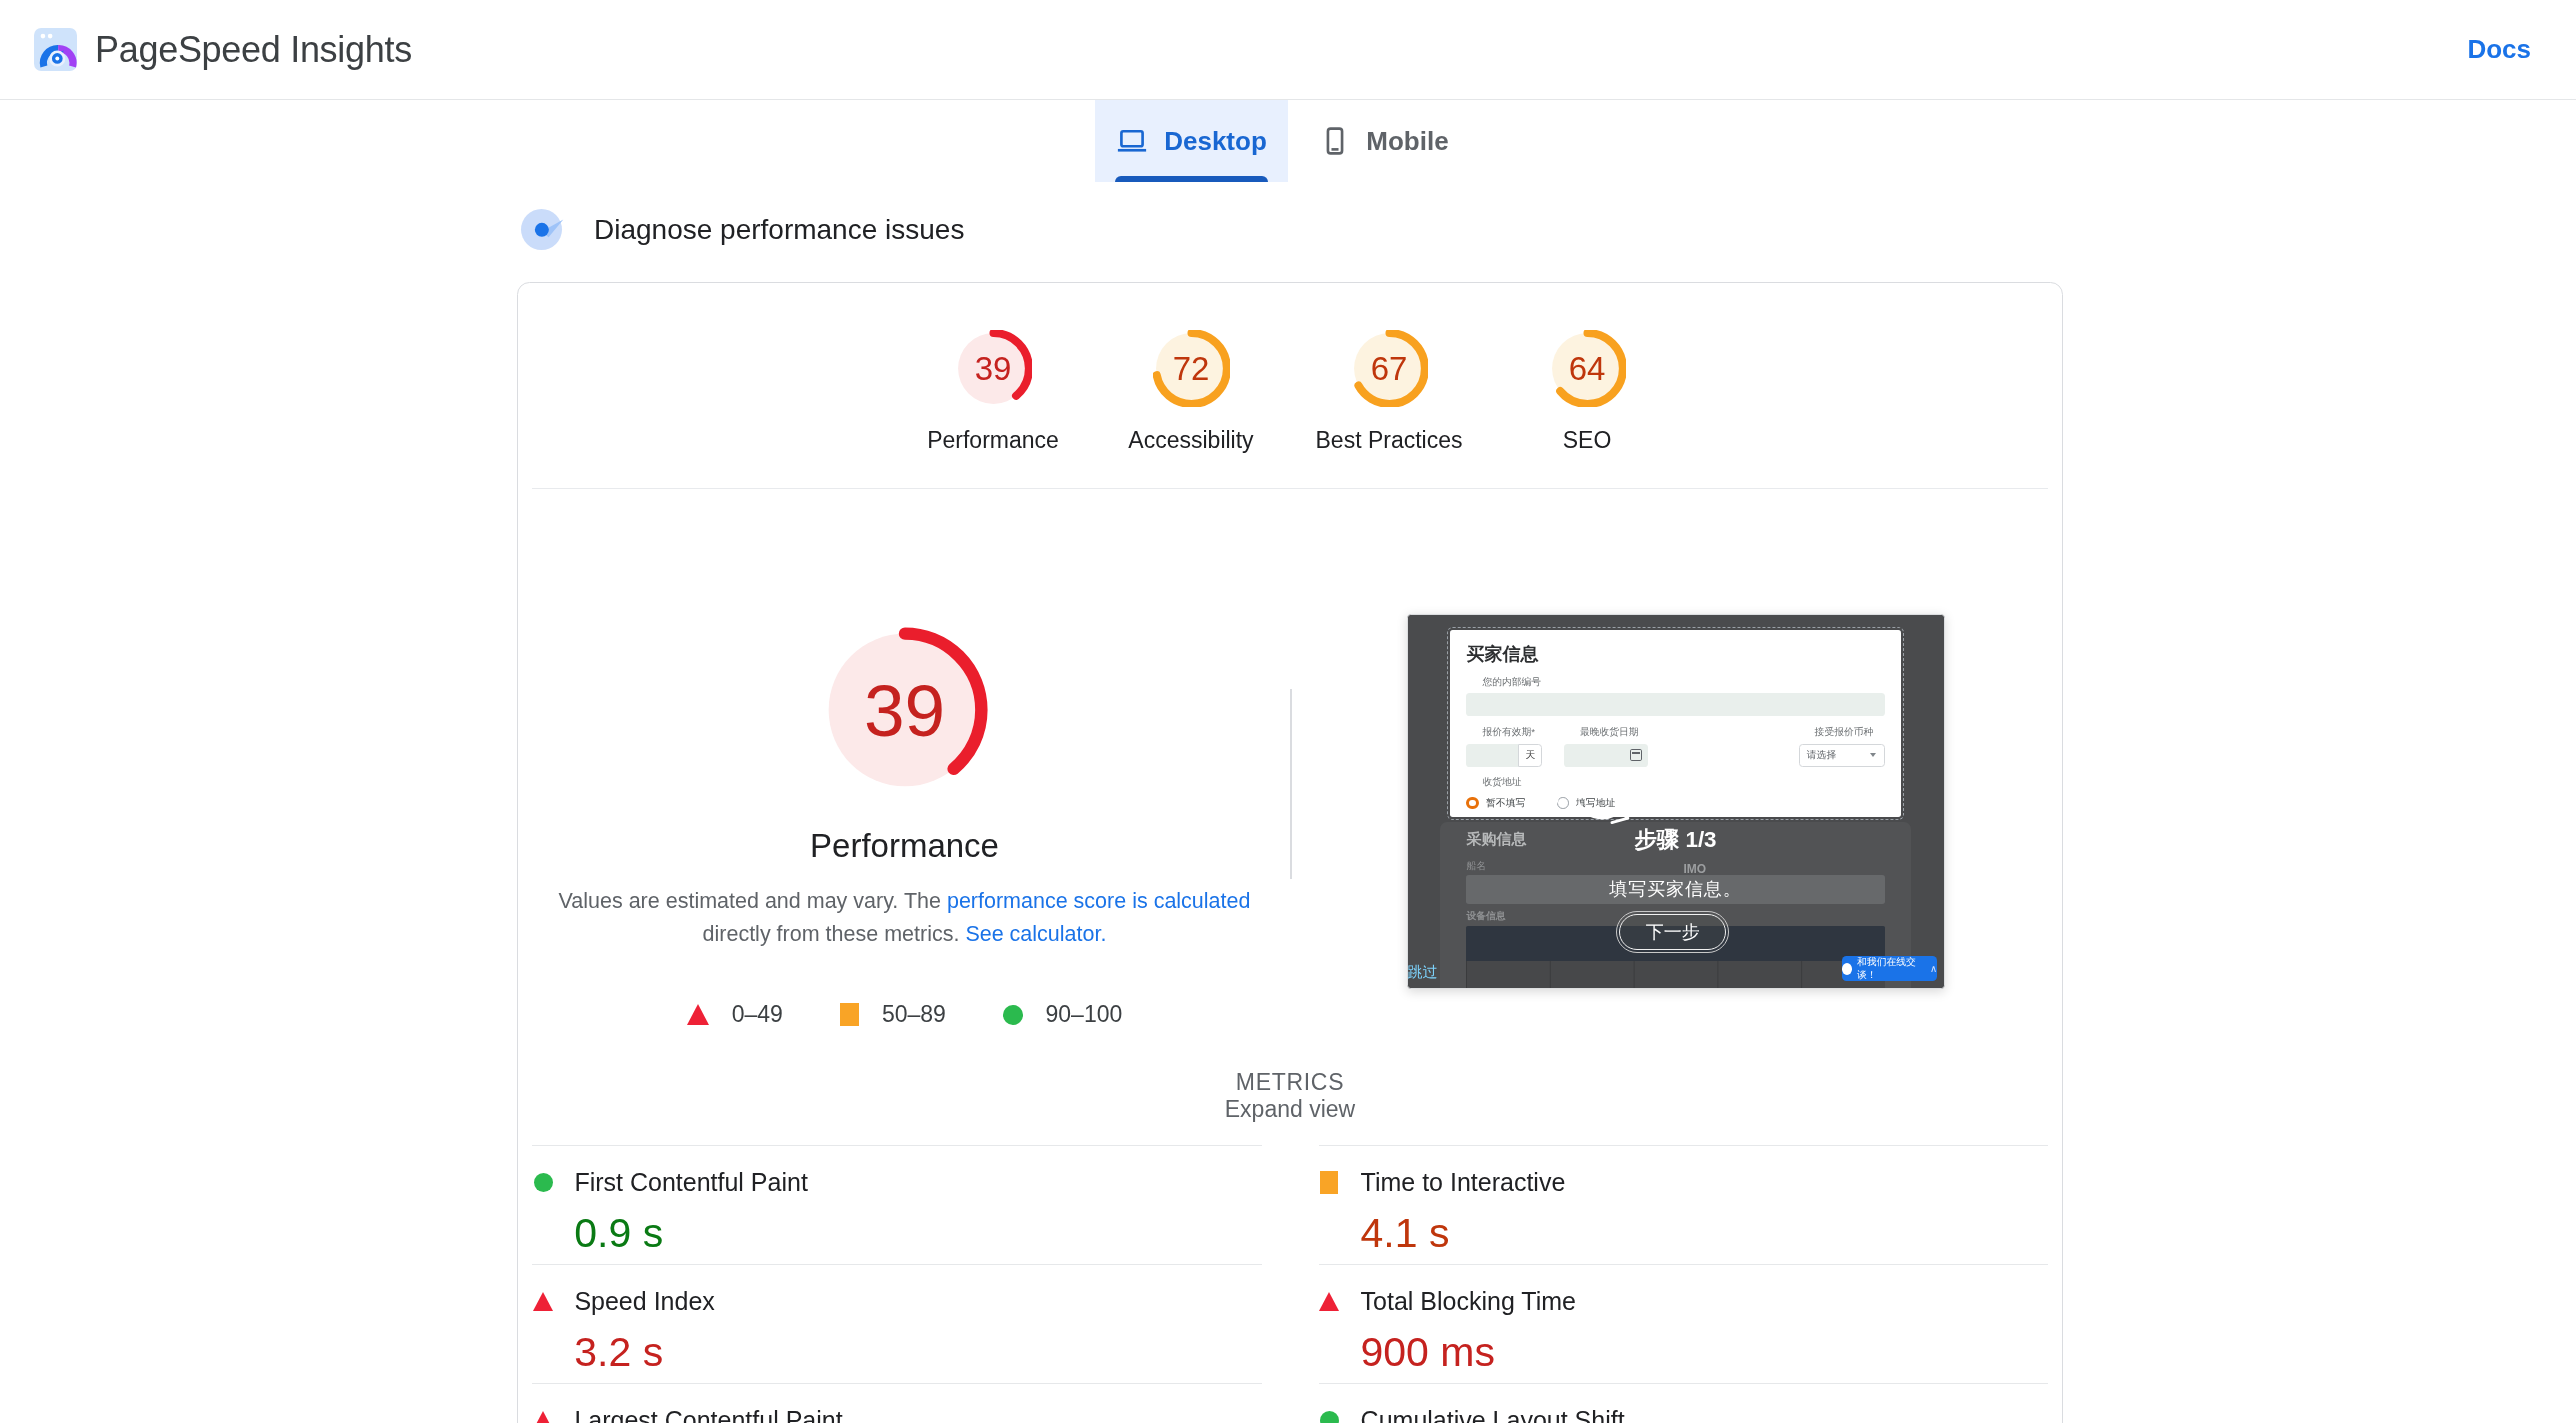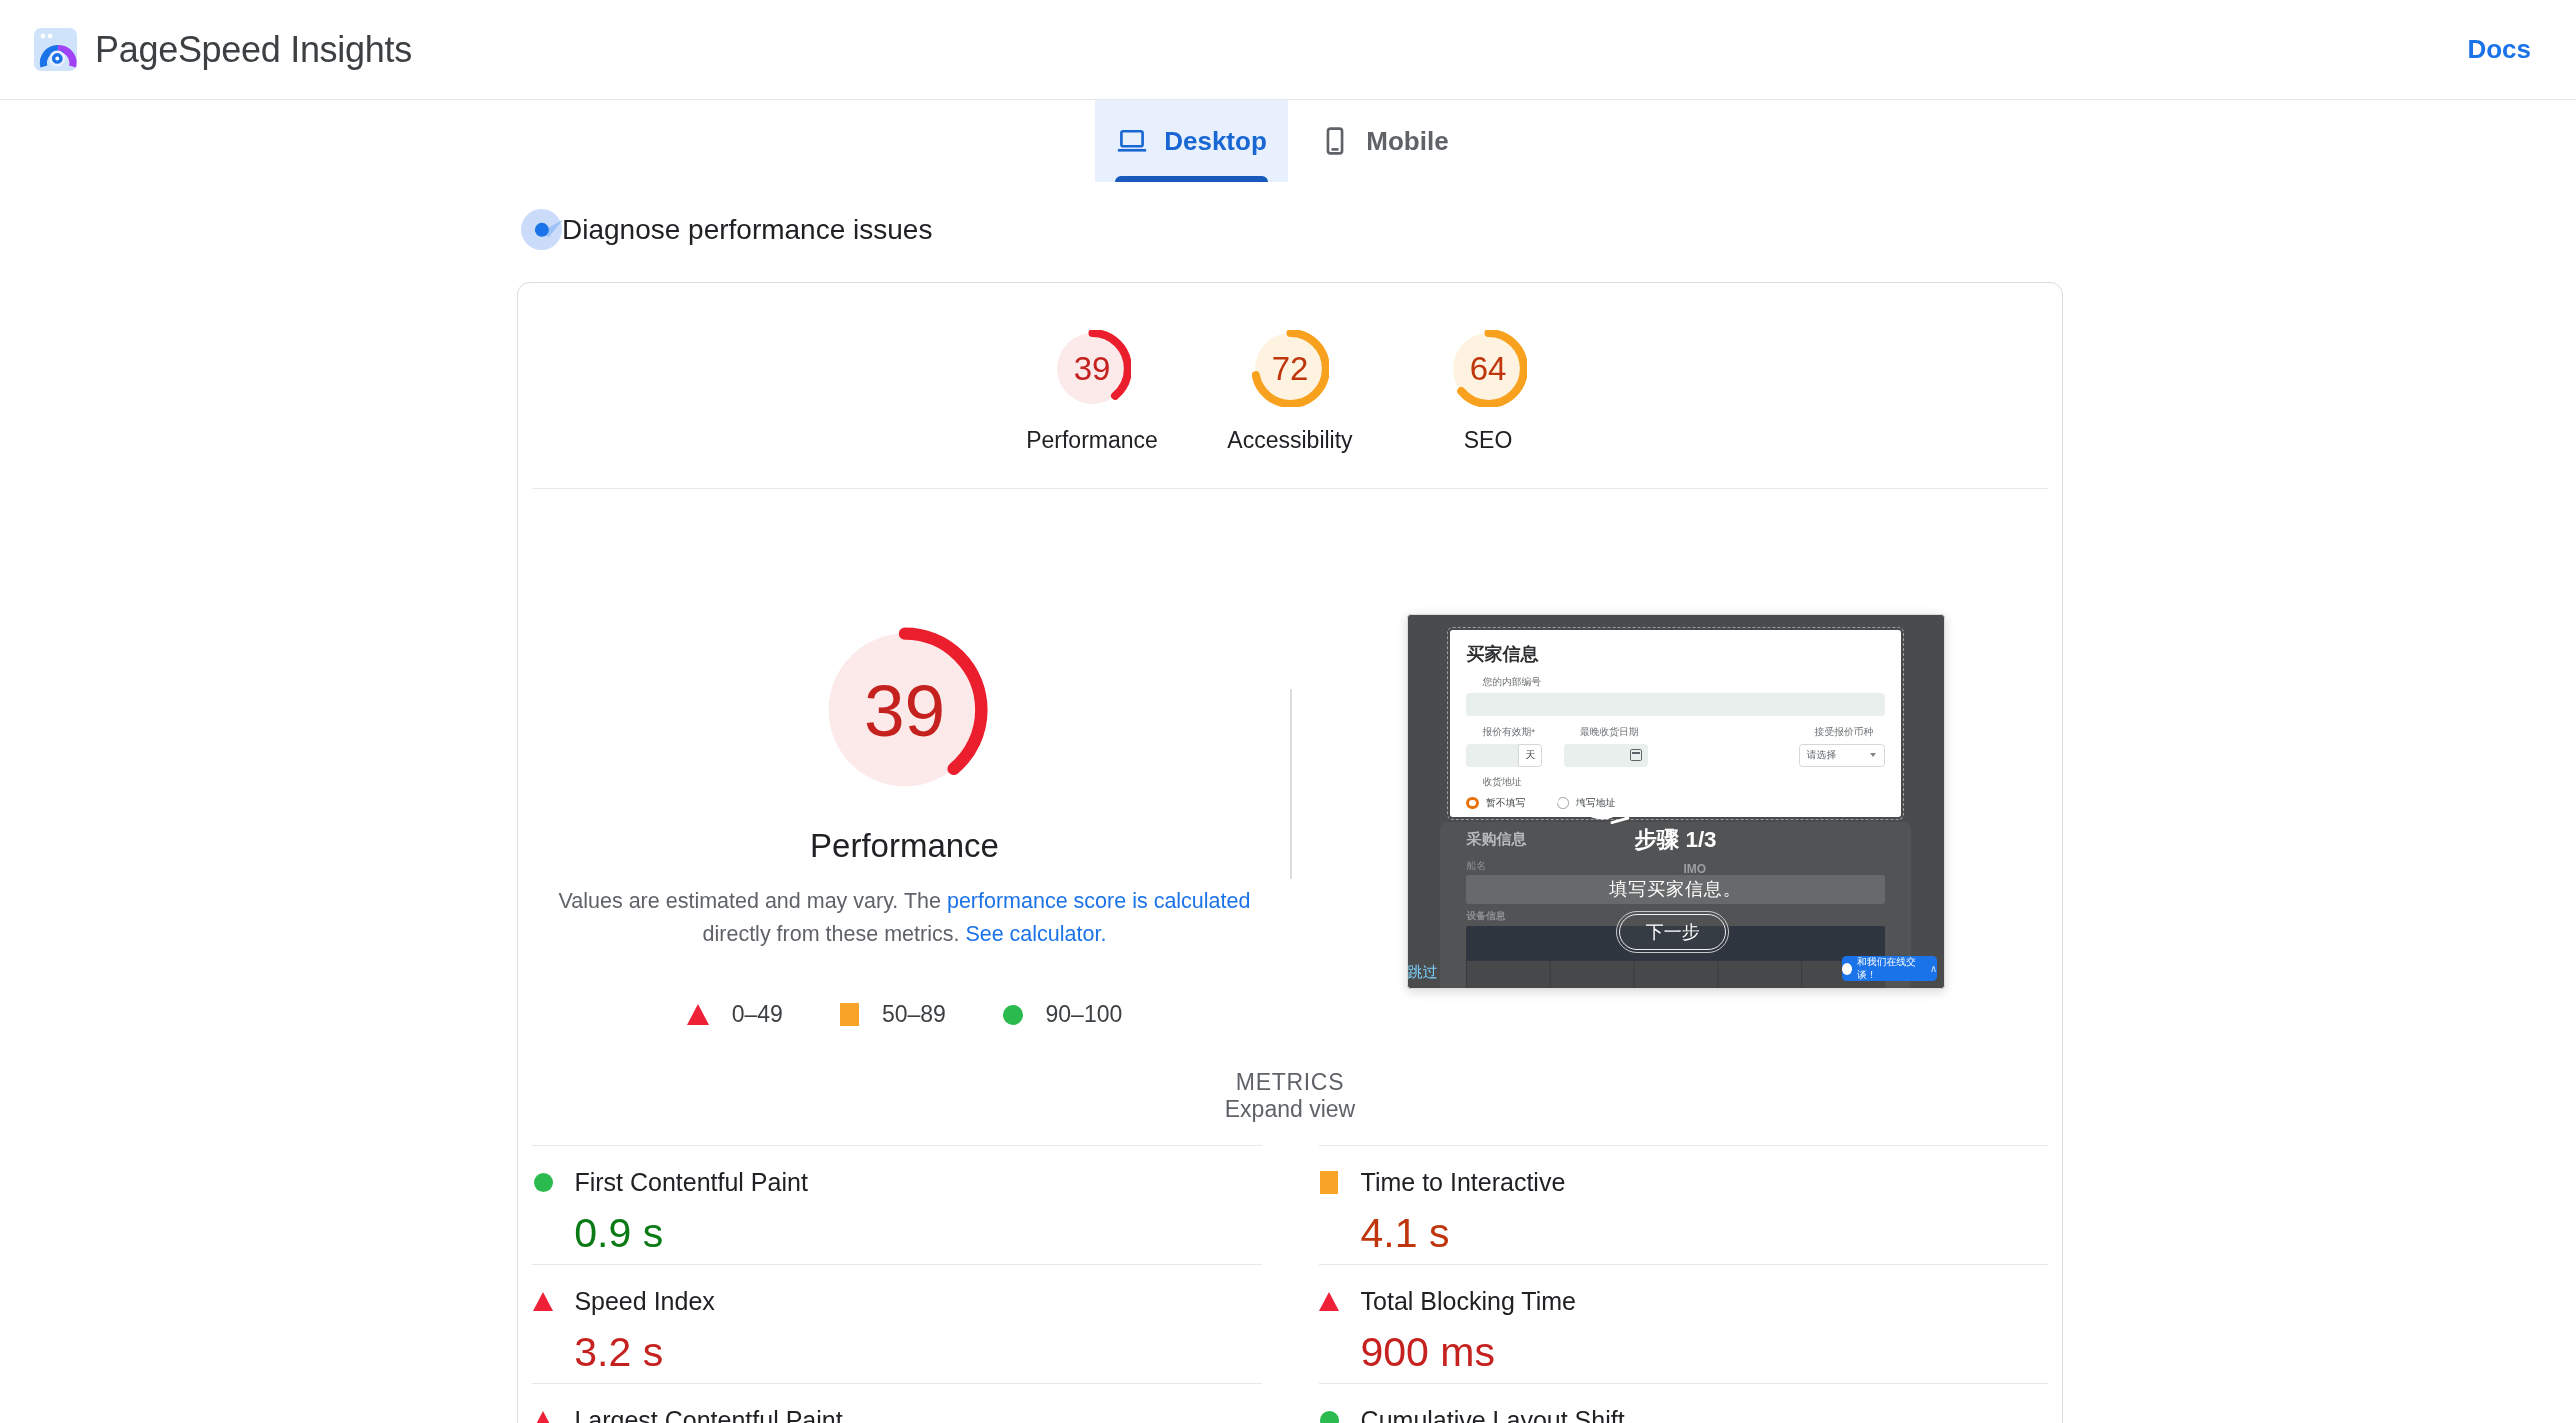--- a/index.html
+++ b/index.html
@@ -16,21 +16,21 @@
   .app-title { font-size:36px; color:#3c4043; letter-spacing:-0.3px; }
   .docs-link { font-size:26px; font-weight:700; color:#1a73e8; }
 
   
   .tabbar { height:82px; display:flex; justify-content:center; }
   .tab { position:relative; width:193px; display:flex; align-items:center; justify-content:center; gap:16px; font-size:26px; font-weight:700; color:#5f6368; cursor:pointer; }
   .tab.active { background:#e8f0fe; color:#1967d2; }
   .tab-underline { position:absolute; left:19.7px; right:19.7px; bottom:0; height:6.3px; background:#185abc; border-radius:7.2px 7.2px 0 0; }
 
   
-  .diagnose-row { margin:27px 0 0 521px; display:flex; align-items:center; }
+  .diagnose-row { margin:27px 0 0 521px; display:flex; align-items:center; gap:32px; }
   .diag-icon { position:relative; width:41px; height:41px; border-radius:50%; background:#cadcfa; flex:0 0 auto; }
   .diag-needle { position:absolute; right:5.4px; top:4.5px; width:0; height:0; border-left:9.8px solid transparent; border-bottom:23px solid #9ec3f8; transform:rotate(40deg); }
   .diag-dot { position:absolute; left:50%; top:50%; transform:translate(-50%,-50%); width:14.3px; height:14.3px; border-radius:50%; background:#1a73e8; }
   .diagnose-title { font-size:28px; color:#202124; }
 
   
   .report-card { margin:32px 0 0 517px; width:1546px; border:1.8px solid #dadce0; border-radius:12.5px; background:#fff; }
 
   .summary-row { display:flex; justify-content:center; gap:23px; padding:47px 0 34px; }
   .sgauge { width:175px; display:flex; flex-direction:column; align-items:center; cursor:pointer; }
@@ -180,20 +180,30 @@
     </a>
     <a class="sgauge average">
       <span class="gwrap">
         <svg viewBox="0 0 100 100">
           <circle class="gfill" cx="50" cy="50" r="46"></circle>
           <circle class="garc" cx="50" cy="50" r="46" pathLength="100" transform="rotate(-90 50 50)" stroke-dasharray="72 100"></circle>
         </svg>
         <span class="gscore">72</span>
       </span>
       <span class="glabel">Accessibility</span>
+    </a>
+    <a class="sgauge average">
+      <span class="gwrap">
+        <svg viewBox="0 0 100 100">
+          <circle class="gfill" cx="50" cy="50" r="46"></circle>
+          <circle class="garc" cx="50" cy="50" r="46" pathLength="100" transform="rotate(-90 50 50)" stroke-dasharray="67 100"></circle>
+        </svg>
+        <span class="gscore">67</span>
+      </span>
+      <span class="glabel">Best Practices</span>
     </a>
     <a class="sgauge average">
       <span class="gwrap">
         <svg viewBox="0 0 100 100">
           <circle class="gfill" cx="50" cy="50" r="46"></circle>
           <circle class="garc" cx="50" cy="50" r="46" pathLength="100" transform="rotate(-90 50 50)" stroke-dasharray="64 100"></circle>
         </svg>
         <span class="gscore">64</span>
       </span>
       <span class="glabel">SEO</span>

